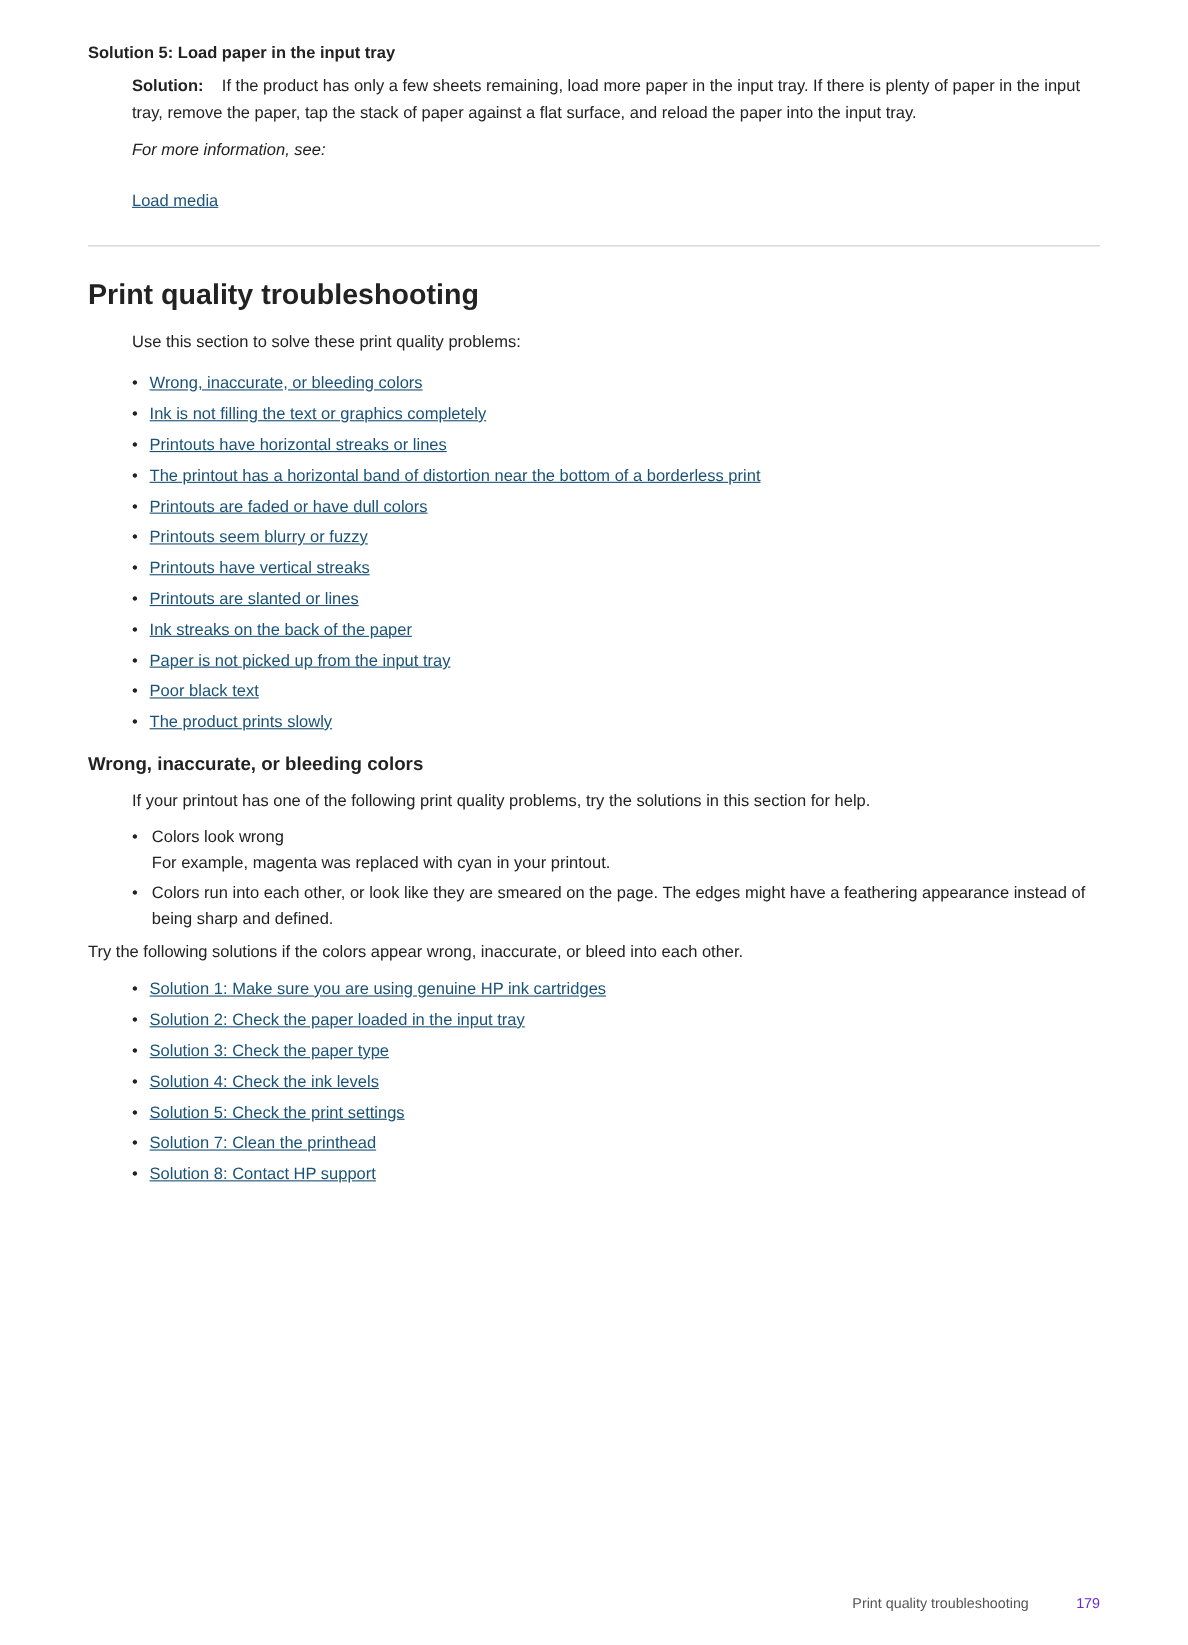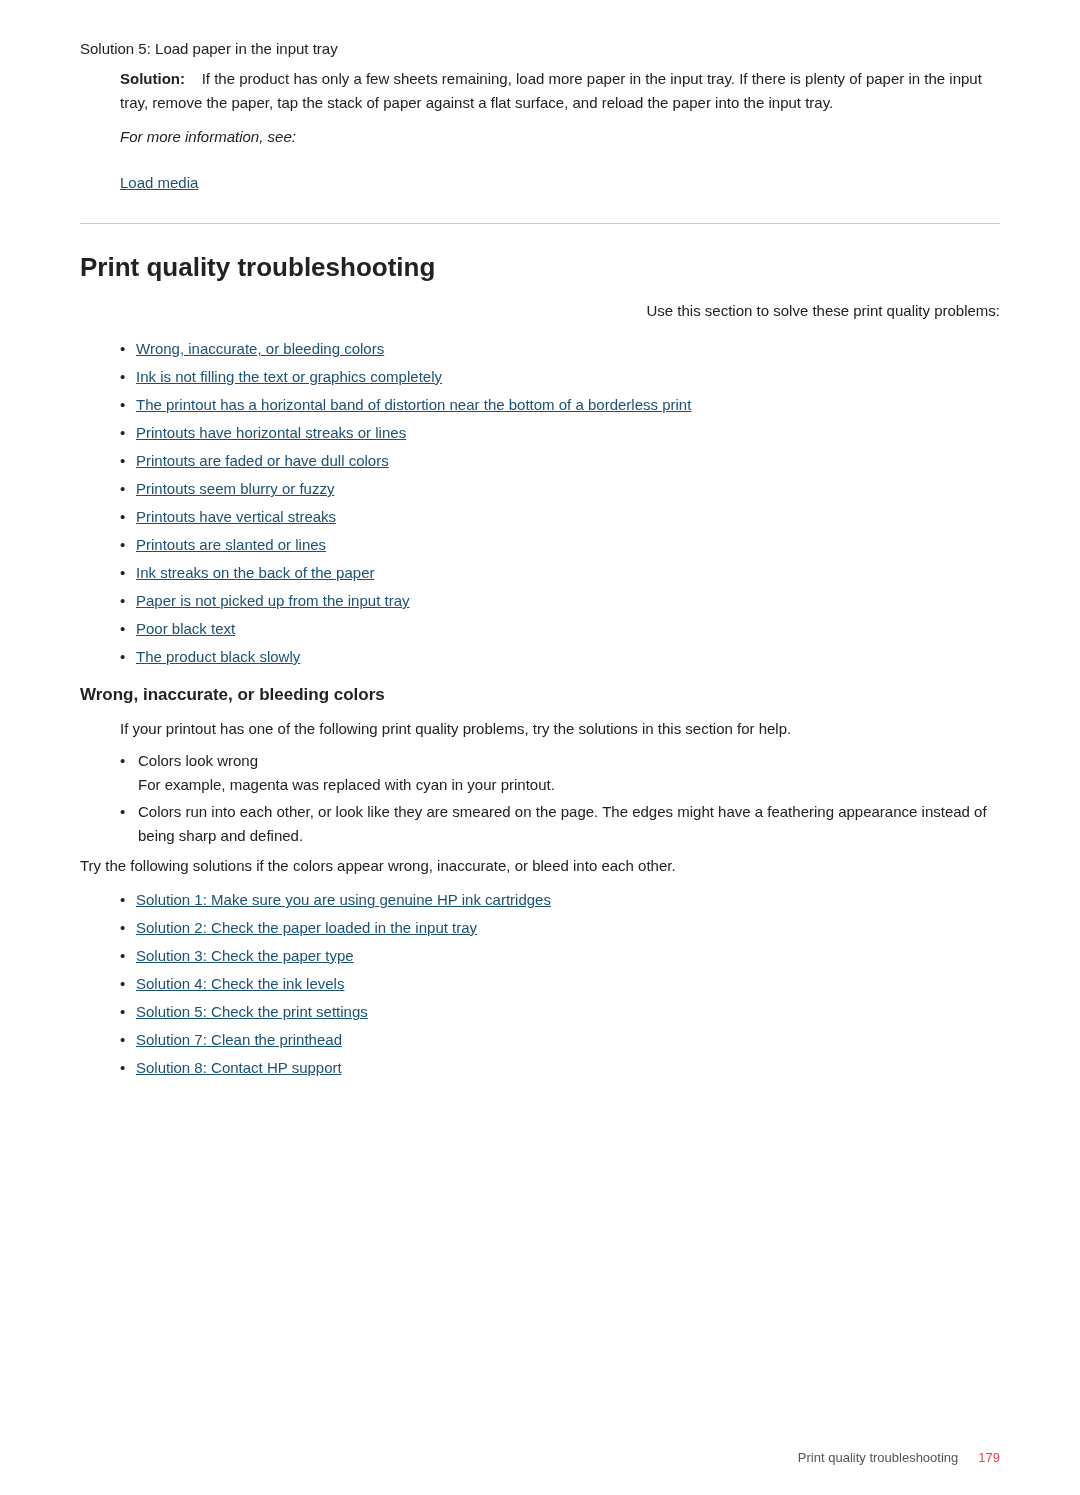--- a/index.html
+++ b/index.html
@@ -17,21 +17,21 @@
       min-height: 1495px;
     }
 
     .page {
       padding: 40px 80px 60px 80px;
       max-width: 1080px;
     }
 
     .solution-heading {
       font-size: 15px;
-      font-weight: normal;
+      font-weight: bold;
       margin-bottom: 10px;
     }
 
     .solution-body {
       margin-left: 40px;
       margin-bottom: 10px;
       line-height: 1.6;
     }
 
     .bold-label {
@@ -63,21 +63,20 @@
     .section-title {
       font-size: 26px;
       font-weight: bold;
       margin-bottom: 16px;
     }
 
     .intro-text {
       margin-left: 40px;
       margin-bottom: 14px;
       line-height: 1.6;
-      text-align: right;
     }
 
     .bullet-list {
       list-style: none;
       margin-left: 40px;
       margin-bottom: 16px;
     }
 
     .bullet-list li {
       position: relative;
@@ -143,21 +142,22 @@
       color: #555555;
       display: flex;
       gap: 20px;
     }
 
     .footer-label {
       color: #555555;
     }
 
     .footer-page {
-      color: #ef4444;
+      color: #6d28d9;
+      margin-left: 23px;
     }
   </style>
 </head>
 <body>
 
 <div class="page">
 
   <div>
     <div class="solution-heading">Solution 5: Load paper in the input tray</div>
     <div class="solution-body">
@@ -170,30 +170,30 @@
   </div>
 
   <hr class="divider">
 
   <div>
     <h1 class="section-title">Print quality troubleshooting</h1>
     <p class="intro-text">Use this section to solve these print quality problems:</p>
     <ul class="bullet-list">
     <li><a class="link-text" href="#">Wrong, inaccurate, or bleeding colors</a></li>
         <li><a class="link-text" href="#">Ink is not filling the text or graphics completely</a></li>
+        <li><a class="link-text" href="#">Printouts have horizontal streaks or lines</a></li>
         <li><a class="link-text" href="#">The printout has a horizontal band of distortion near the bottom of a borderless print</a></li>
-        <li><a class="link-text" href="#">Printouts have horizontal streaks or lines</a></li>
         <li><a class="link-text" href="#">Printouts are faded or have dull colors</a></li>
         <li><a class="link-text" href="#">Printouts seem blurry or fuzzy</a></li>
         <li><a class="link-text" href="#">Printouts have vertical streaks</a></li>
         <li><a class="link-text" href="#">Printouts are slanted or lines</a></li>
         <li><a class="link-text" href="#">Ink streaks on the back of the paper</a></li>
         <li><a class="link-text" href="#">Paper is not picked up from the input tray</a></li>
         <li><a class="link-text" href="#">Poor black text</a></li>
-        <li><a class="link-text" href="#">The product black slowly</a></li>
+        <li><a class="link-text" href="#">The product prints slowly</a></li>
       </ul>
   </div>
 
   <div>
     <h2 class="sub-heading">Wrong, inaccurate, or bleeding colors</h2>
     <div class="sub-body">
       <p>If your printout has one of the following print quality problems, try the solutions in this section for help.</p>
     </div>
     <ul class="bullet-sub">
       <li>

